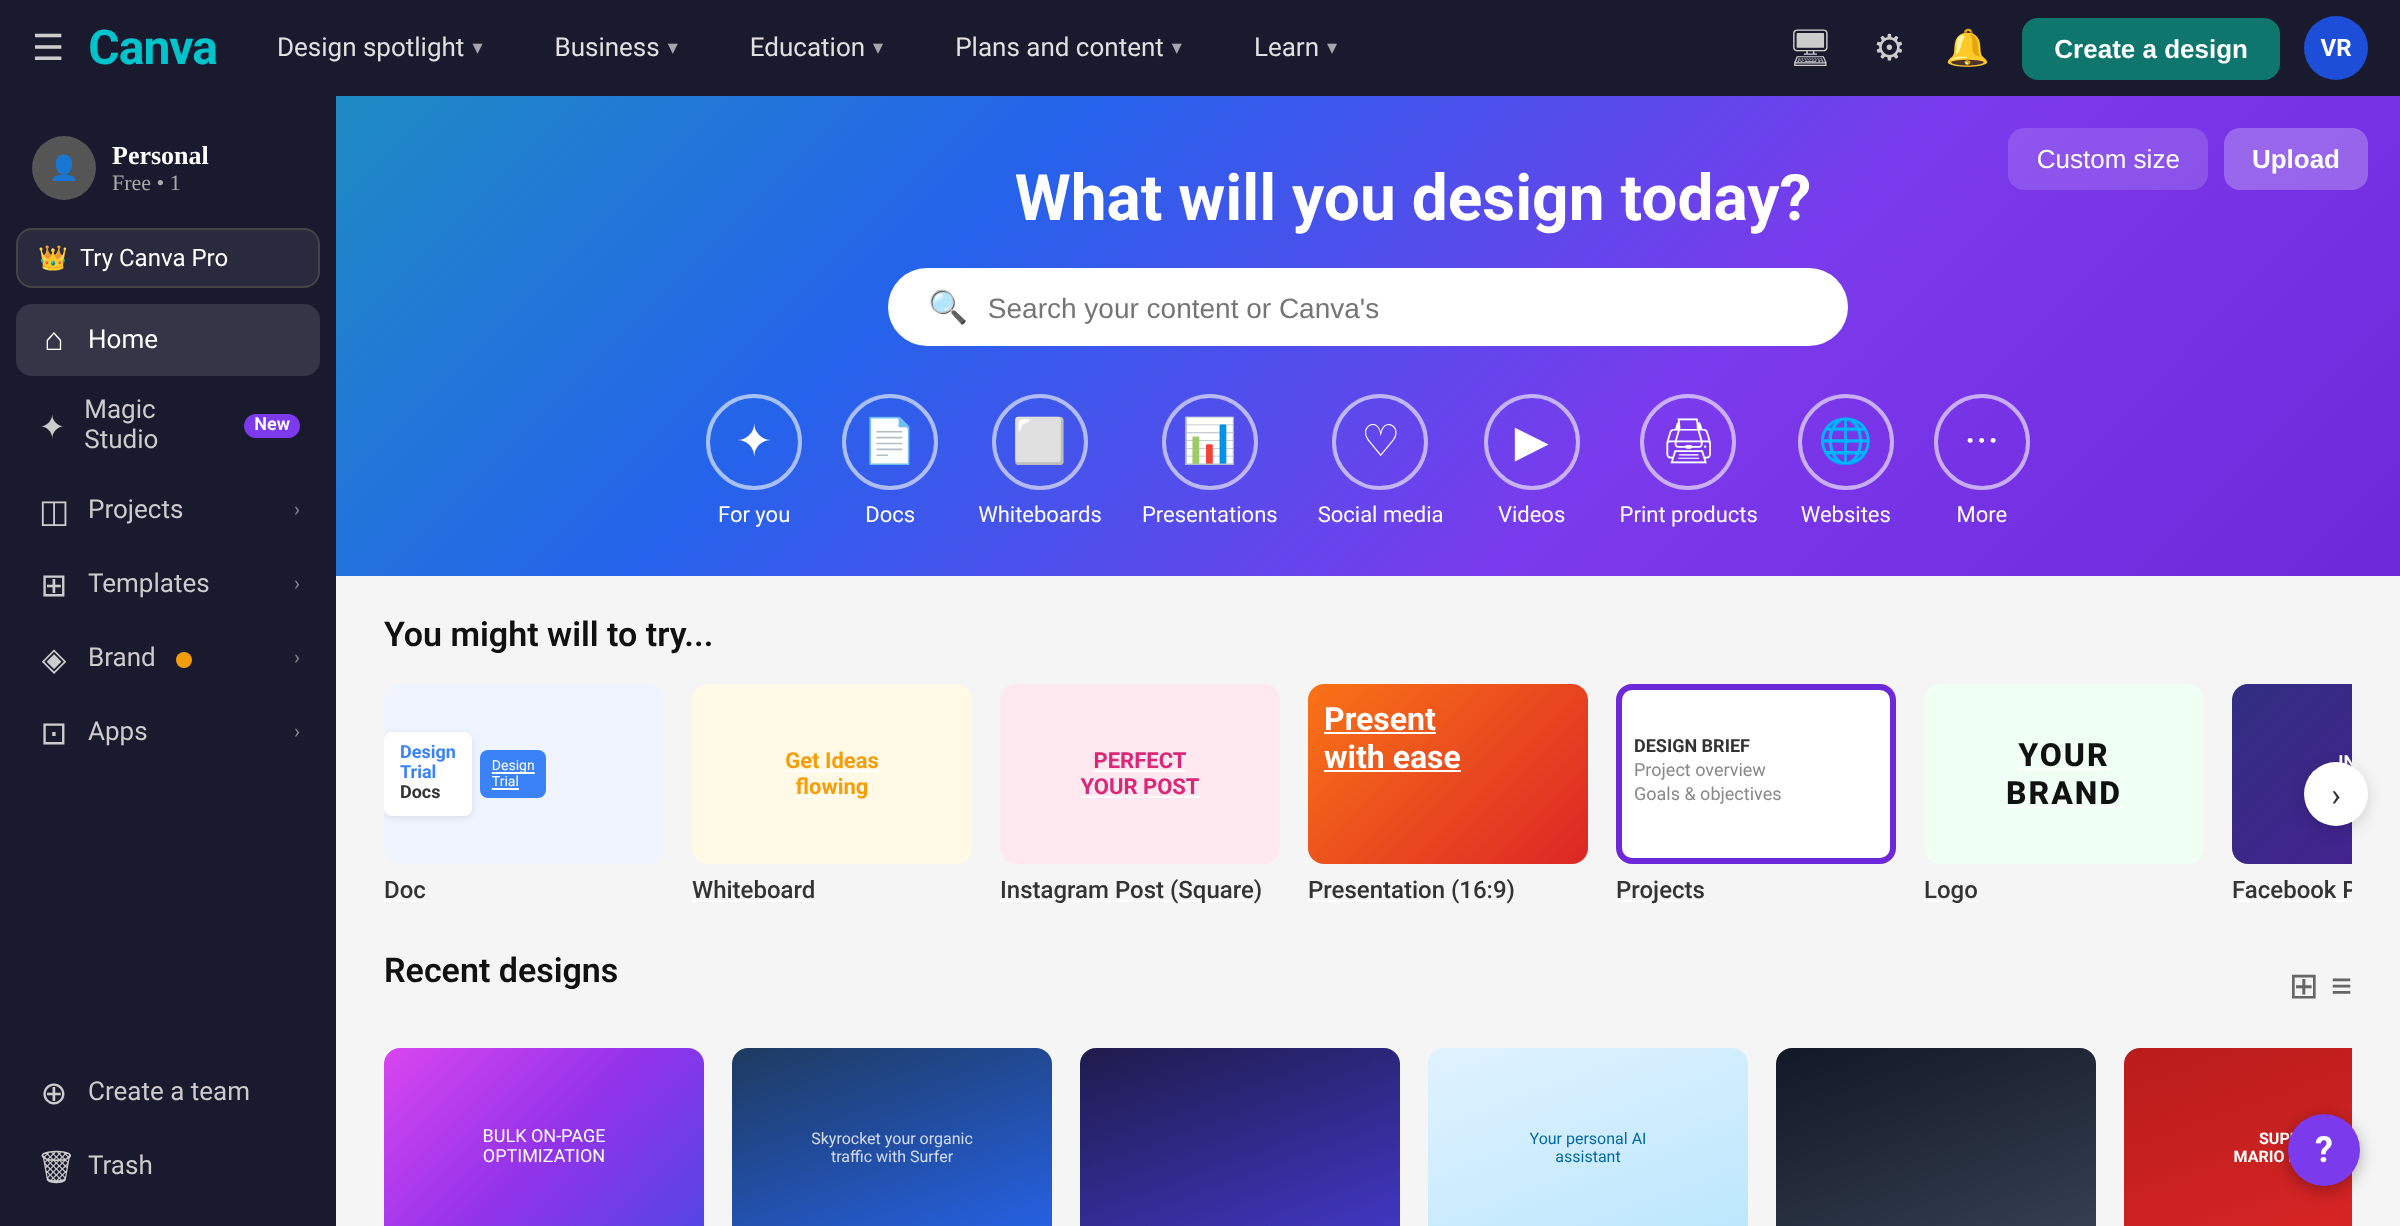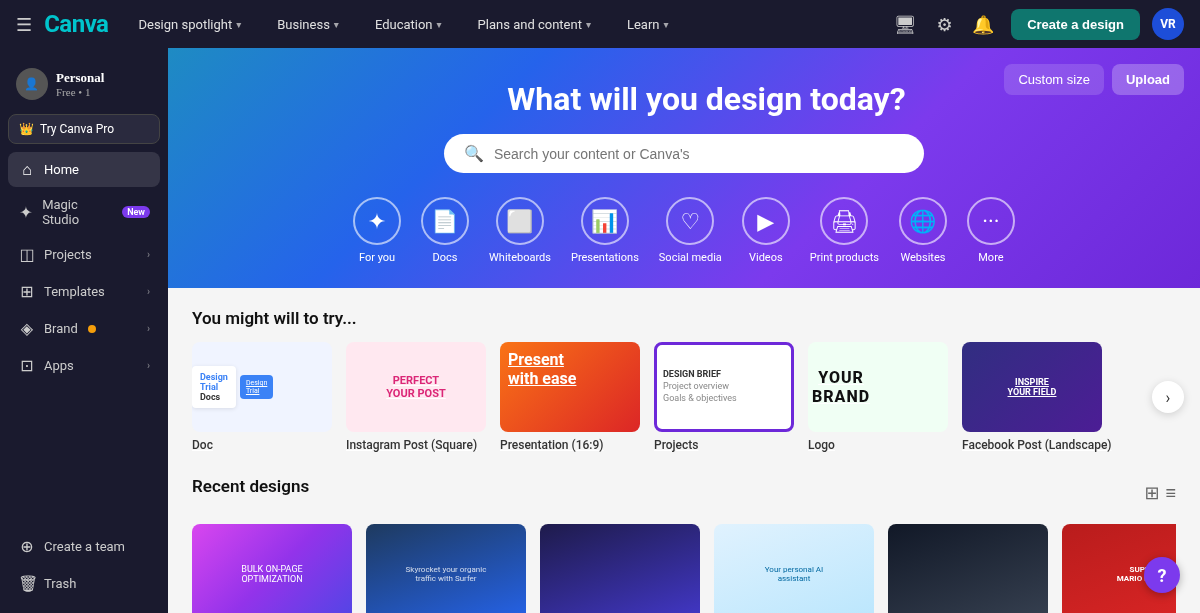--- a/index.html
+++ b/index.html
@@ -127,21 +127,21 @@
     
     .wb-card { background: #fff9e6; display: flex; align-items: center; justify-content: center; }
     
     .insta-card { background: #ffe8f0; display: flex; align-items: center; justify-content: center; }
     
     .pres-card { background: linear-gradient(135deg, #f97316, #dc2626); }
     .pres-text { color: #fff; font-size: 16px; font-weight: 700; padding: 8px; }
     
     .docu-card { background: #fff; display: flex; align-items: center; border: 3px solid #6d28d9; }
     
-    .logo-card { background: #f0fff4; display: flex; align-items: center; justify-content: flex-start; }
+    .logo-card { background: #f0fff4; display: flex; align-items: center; justify-content: center; }
     
     .fb-card { background: linear-gradient(135deg, #312e81, #4c1d95); display: flex; align-items: center; justify-content: center; }
 
     
     .recent-header { display: flex; align-items: center; justify-content: space-between; margin-bottom: 14px; }
     .view-toggle { display: flex; gap: 6px; }
     .view-btn { background: none; border: none; color: #666; font-size: 18px; cursor: pointer; }
     .recent-grid { display: flex; gap: 14px; overflow-x: hidden; }
     .recent-card {
       flex-shrink: 0; width: 160px; cursor: pointer;
@@ -338,20 +338,26 @@
             <div class="template-card">
               <div class="template-img doc-card">
                 <div style="display:flex;gap:4px;align-items:center;">
                   <div style="background:#fff;border-radius:4px;padding:6px 8px;font-size:9px;color:#3b82f6;font-weight:700;box-shadow:0 1px 4px rgba(0,0,0,0.1);">Design<br>Trial<br><span style="color:#333">Docs</span></div>
                   <div style="background:#3b82f6;border-radius:4px;padding:4px 6px;font-size:7px;color:#fff;">Design<br>Trial</div>
                 </div>
               </div>
               <span class="template-label">Doc</span>
             </div>
 
+            <div class="template-card">
+              <div class="template-img wb-card">
+                <div style="font-size:11px;color:#f59e0b;font-weight:700;text-align:center;padding:8px;">Get Ideas<br>flowing</div>
+              </div>
+              <span class="template-label">Whiteboard</span>
+            </div>
 
             <div class="template-card">
               <div class="template-img insta-card">
                 <div style="font-size:11px;color:#db2777;font-weight:700;text-align:center;padding:6px;">PERFECT<br>YOUR POST</div>
               </div>
               <span class="template-label">Instagram Post (Square)</span>
             </div>
 
             <div class="template-card">
               <div class="template-img pres-card">

